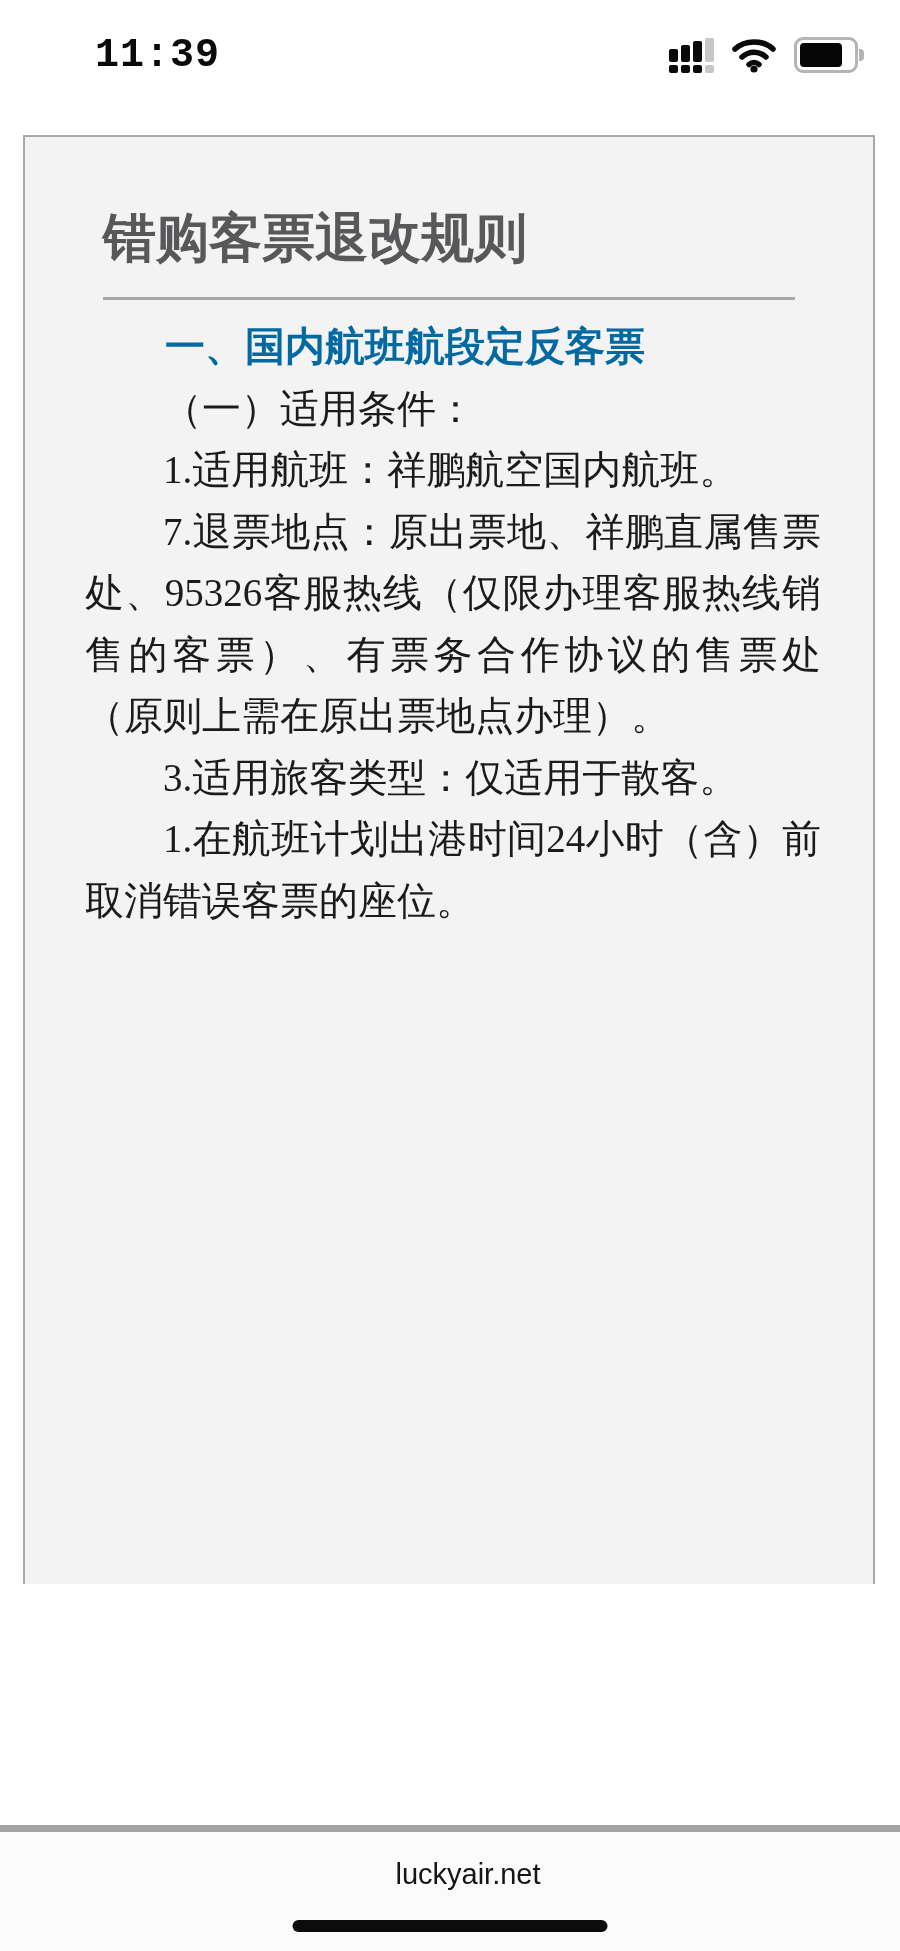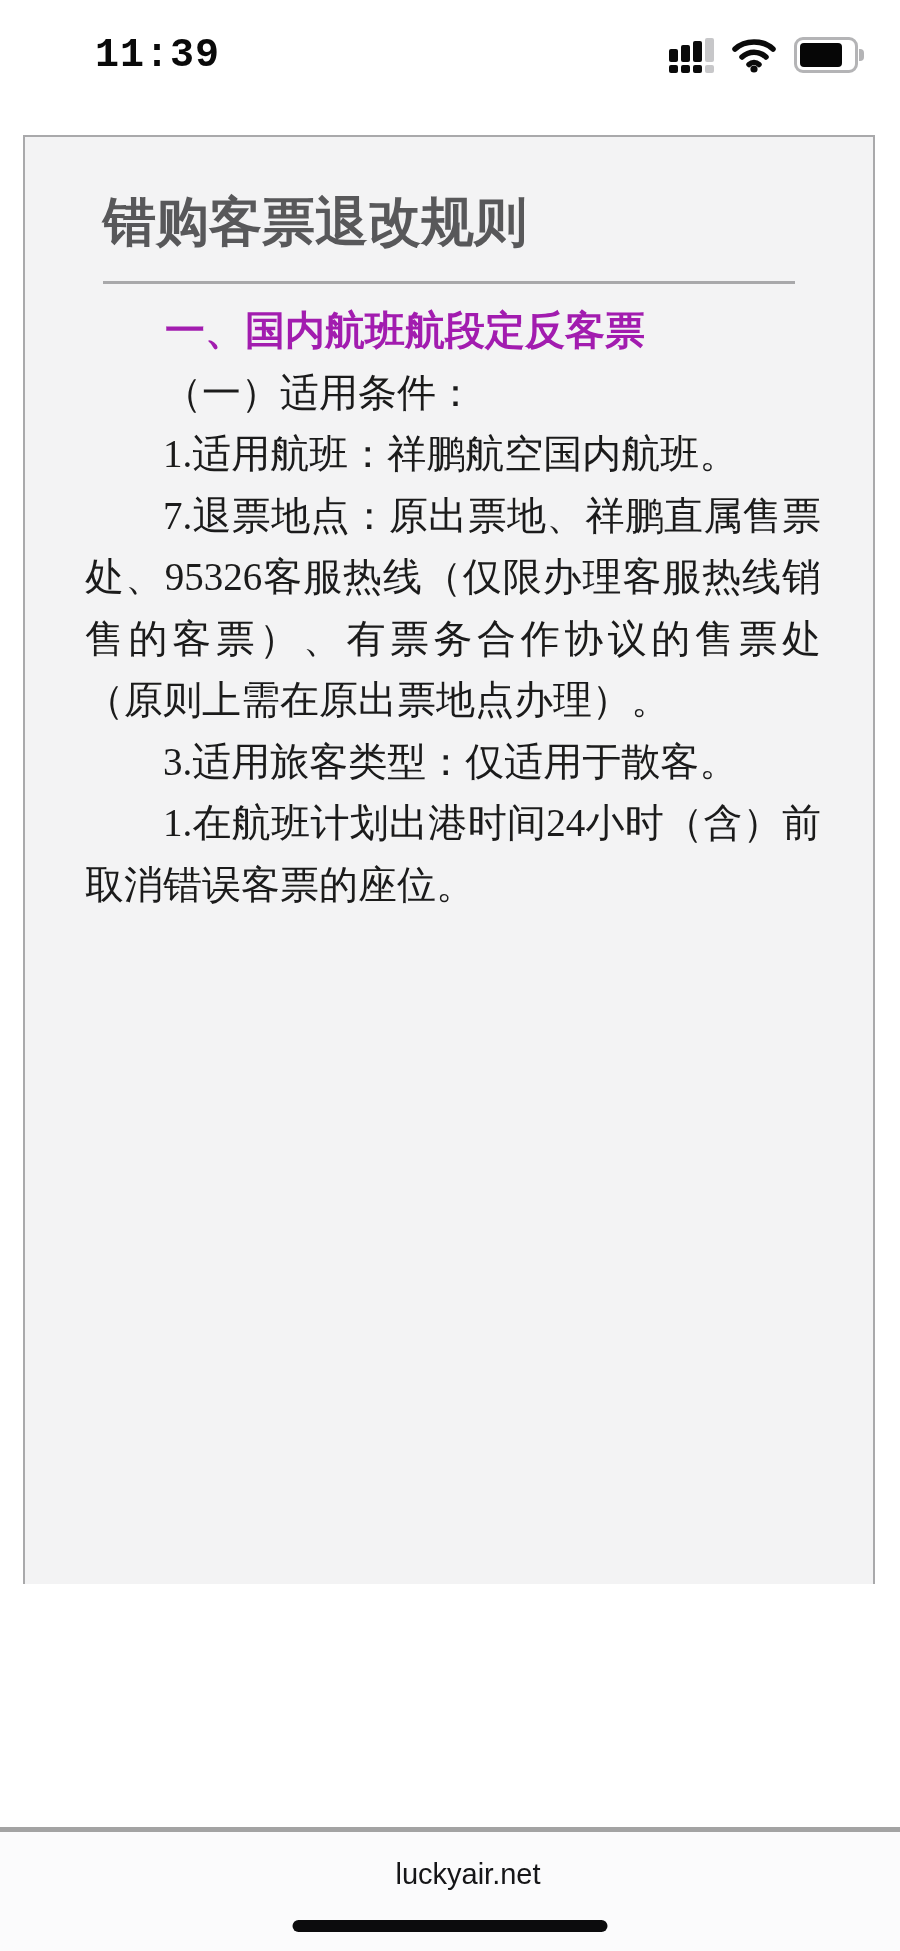--- a/index.html
+++ b/index.html
@@ -41,49 +41,49 @@
   .battery-nub { position:absolute; right:-9px; top:50%; transform:translateY(-50%);
     width:5px; height:12px; background:#b4b4b6; border-radius:0 4px 4px 0; }
 
   
   .document-card {
     position:absolute; left:23px; top:135px; width:852px; height:1449px;
     box-sizing:border-box;
     background:#f3f3f4;
     border:2px solid #a9a9ab; border-bottom:none;
     overflow:hidden;
-    padding:0 52px 0 60px;
+    padding:16px 52px 0 60px;
   }
   .doc-title {
     margin:54px 0 0 18px;
     font-size:53px; line-height:62px; font-weight:700;
     color:#58585a;
     font-family:"Liberation Sans","DejaVu Sans",sans-serif;
   }
   .title-divider {
     width:692px; height:3px; background:#a8a8aa;
     margin:28px 0 0 18px;
   }
   .doc-body {
     margin-top:16px;
     font-family:"Liberation Serif","DejaVu Serif",serif;
     font-size:39px; line-height:61.5px; color:#1b1b1b;
     text-align:justify;
   }
   .doc-heading {
     margin:0; text-indent:2em;
     font-family:"Liberation Sans","DejaVu Sans",sans-serif;
-    font-size:40px; font-weight:700; color:#a21caf;
+    font-size:40px; font-weight:700; color:#0369a1;
   }
   .doc-para { margin:0; text-indent:2em; }
 
   
   .bottom-bar {
     position:absolute; left:0; right:0; bottom:0; height:119px;
-    background:#fbfbfc; border-top:5px solid #a3a3a3;padding-left:36px;
+    background:#fbfbfc; border-top:7px solid #a3a3a3;padding-left:36px;
   }
   .url-label {
     margin-top:26px; text-align:center;
     font-size:29px; color:#161618;
   }
   .home-indicator {
     position:absolute; left:50%; transform:translateX(-50%); bottom:19px;
     width:315px; height:12px; border-radius:7px; background:#0c0c0d;
   }
 </style>

